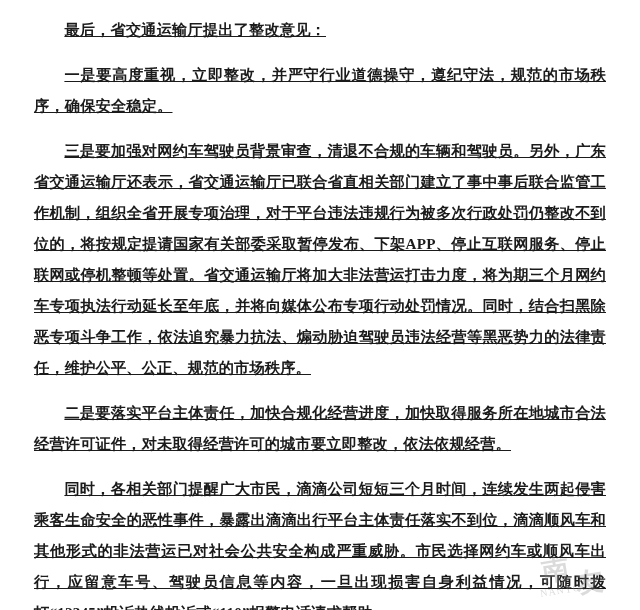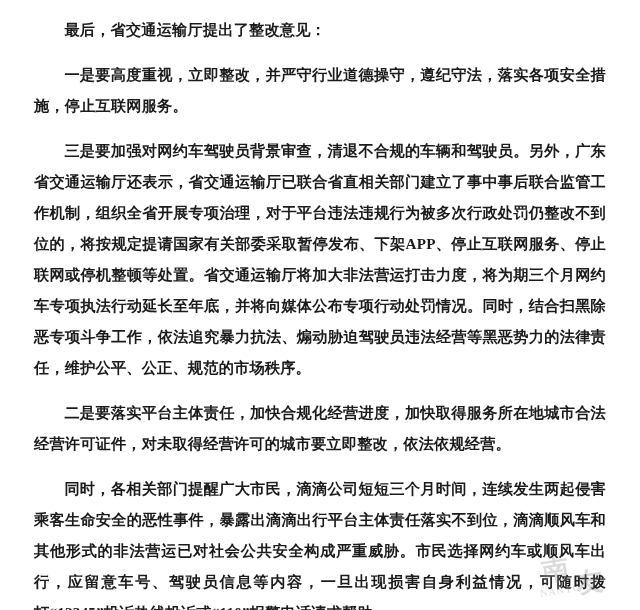--- a/index.html
+++ b/index.html
@@ -24,20 +24,21 @@
   .para {
     font-size: 15.2px;
     line-height: 31px;
     color: #1b1b1b;
     text-align: justify;
     text-justify: inter-ideograph;
     margin: 0 0 14px 0;
     text-indent: 2em;
     letter-spacing: 0.2px;
     font-weight: 600;
+    text-decoration: underline;
   }
   .para-last {
     margin-bottom: 0;
   }
   .watermark {
     position: absolute;
     right: 18px;
     bottom: 6px;
     width: 86px;
     height: 54px;
@@ -72,21 +73,21 @@
     transform: rotate(-9deg);
   }
 </style>
 </head>
 <body>
 
 <div class="page">
 
   <p class="para">最后，省交通运输厅提出了整改意见：</p>
 
-  <p class="para">一是要高度重视，立即整改，并严守行业道德操守，遵纪守法，落实各项安全措施，停止互联网服务。</p>
+  <p class="para">一是要高度重视，立即整改，并严守行业道德操守，遵纪守法，规范的市场秩序，确保安全稳定。</p>
 
   <p class="para">三是要加强对网约车驾驶员背景审查，清退不合规的车辆和驾驶员。另外，广东省交通运输厅还表示，省交通运输厅已联合省直相关部门建立了事中事后联合监管工作机制，组织全省开展专项治理，对于平台违法违规行为被多次行政处罚仍整改不到位的，将按规定提请国家有关部委采取暂停发布、下架APP、停止互联网服务、停止联网或停机整顿等处置。省交通运输厅将加大非法营运打击力度，将为期三个月网约车专项执法行动延长至年底，并将向媒体公布专项行动处罚情况。同时，结合扫黑除恶专项斗争工作，依法追究暴力抗法、煽动胁迫驾驶员违法经营等黑恶势力的法律责任，维护公平、公正、规范的市场秩序。</p>
 
   <p class="para">二是要落实平台主体责任，加快合规化经营进度，加快取得服务所在地城市合法经营许可证件，对未取得经营许可的城市要立即整改，依法依规经营。</p>
 
   <p class="para para-last">同时，各相关部门提醒广大市民，滴滴公司短短三个月时间，连续发生两起侵害乘客生命安全的恶性事件，暴露出滴滴出行平台主体责任落实不到位，滴滴顺风车和其他形式的非法营运已对社会公共安全构成严重威胁。市民选择网约车或顺风车出行，应留意车号、驾驶员信息等内容，一旦出现损害自身利益情况，可随时拨打“12345”投诉热线投诉或“110”报警电话请求帮助。</p>
 
   <div class="watermark">
     <span class="wm-char wm-1">南</span>
     <span class="wm-char wm-2">友</span>

